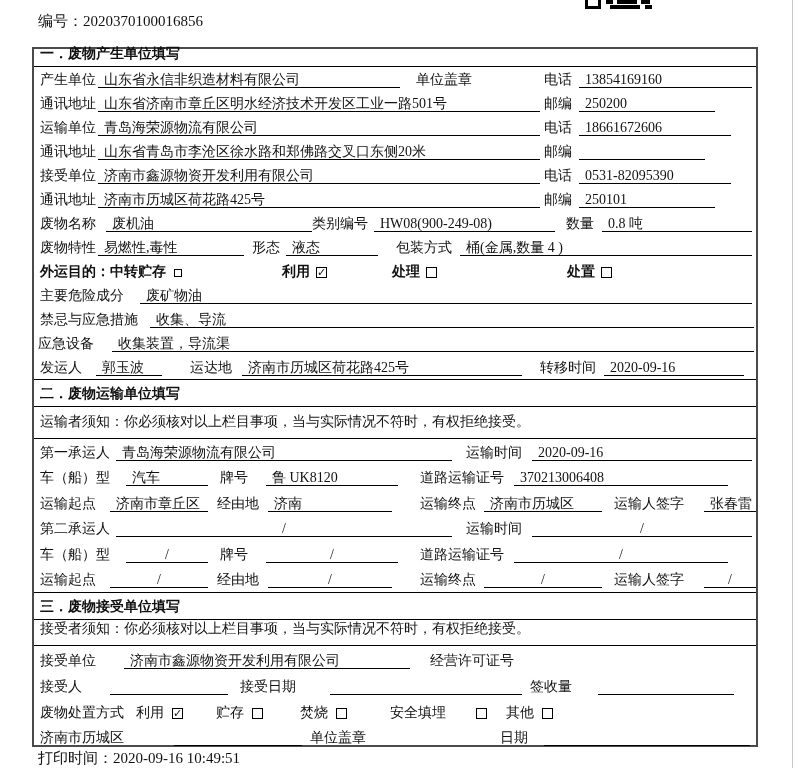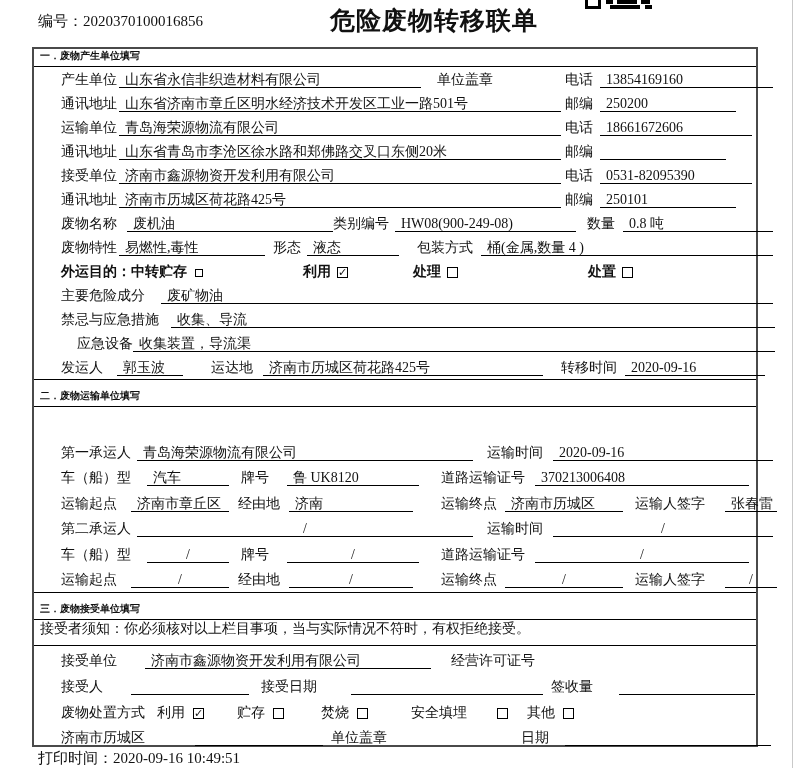--- a/index.html
+++ b/index.html
@@ -6,45 +6,44 @@
   .page{
     position:relative;width:796px;height:768px;background:#ffffff;
     font-family:"Liberation Serif","DejaVu Serif",serif;color:#111;overflow:hidden;
   }
   .page-edge{position:absolute;top:0;right:3px;width:1px;height:768px;background:#c9c9c9;}
   .serial{position:absolute;left:38px;top:12px;font-size:15px;white-space:nowrap;}
   .title{position:absolute;left:330px;top:4px;font-size:25px;font-weight:bold;letter-spacing:1px;white-space:nowrap;}
   .qr{position:absolute;left:585px;top:0;width:72px;height:10px;}
   .qr div{position:absolute;background:#000;}
   .formbox{position:absolute;left:32px;top:47px;width:726px;height:700px;border:2px solid #4a4a4a;box-sizing:border-box;background:#fff;}
-  .sec-h{position:absolute;left:0;right:0;font-weight:bold;font-size:10px;border-bottom:1px solid #000;box-sizing:border-box;}
+  .sec-h{position:absolute;left:0;right:0;font-weight:bold;font-size:14px;border-bottom:1px solid #000;box-sizing:border-box;}
   .sec-h span{position:absolute;left:6px;bottom:3px;white-space:nowrap;}
   .sec-h.bt{border-top:1px solid #000;}
   .notice{position:absolute;left:0;right:0;font-size:14px;border-bottom:1px solid #000;box-sizing:border-box;}
   .notice span{position:absolute;left:6px;bottom:7px;white-space:nowrap;}
-  .frow{position:absolute;left:0;right:0;height:24px;font-size:14px;margin-left:21px;}
+  .frow{position:absolute;left:0;right:0;height:24px;font-size:14px;}
   .lbl{position:absolute;bottom:3px;height:17px;line-height:17px;white-space:nowrap;}
   .u{position:absolute;bottom:3px;height:17px;line-height:17px;border-bottom:1px solid #000;box-sizing:border-box;padding-left:6px;white-space:nowrap;}
   .u.sl{padding-left:0;text-align:center;}
   .cb{position:absolute;bottom:5px;width:11px;height:11px;border:1px solid #000;box-sizing:border-box;
       font-size:11px;line-height:9px;text-align:center;font-family:"DejaVu Sans",sans-serif;}
   .cb.sm{width:8px;height:8px;bottom:6px;}
   .footer{position:absolute;left:38px;top:749px;font-size:15px;white-space:nowrap;}
 </style>
 </head>
 <body>
 
 <div class="page">
   <div class="page-edge"></div>
 
   <div class="serial">
     <span>编号：</span><span>2020370100016856</span>
   </div>
 
-  <div class="title">危险废物转移联单</div>
 
   <div class="qr">
     <div style="left:0;top:0;width:16px;height:9px;background:none;border:3px solid #000;border-top:none;box-sizing:border-box;"></div>
     <div style="left:21px;top:0;width:7px;height:4px;"></div>
     <div style="left:32px;top:0;width:20px;height:4px;"></div>
     <div style="left:56px;top:0;width:9px;height:4px;"></div>
     <div style="left:25px;top:5px;width:30px;height:4px;"></div>
     <div style="left:60px;top:5px;width:7px;height:4px;"></div>
   </div>
 
@@ -131,35 +130,38 @@
       <span class="lbl" style="left:6px;">主要危险成分</span>
       <span class="u" style="left:106px;width:612px;">废矿物油</span>
     </div>
 
     <div class="frow" style="top:258px;">
       <span class="lbl" style="left:6px;">禁忌与应急措施</span>
       <span class="u" style="left:116px;width:604px;">收集、导流</span>
     </div>
 
     <div class="frow" style="top:282px;">
-      <span class="lbl" style="left:22px;">应急设备</span>
+      <span class="lbl" style="left:4px;">应急设备</span>
       <span class="u" style="left:78px;width:642px;">收集装置，导流渠</span>
     </div>
 
     <div class="frow" style="top:306px;">
       <span class="lbl" style="left:6px;">发运人</span>
       <span class="u" style="left:62px;width:66px;">郭玉波</span>
       <span class="lbl" style="left:156px;">运达地</span>
       <span class="u" style="left:208px;width:280px;">济南市历城区荷花路425号</span>
       <span class="lbl" style="left:506px;">转移时间</span>
       <span class="u" style="left:570px;width:140px;">2020-09-16</span>
     </div>
 
     <div class="sec-h bt" style="top:330px;height:28px;">
       <span>二．废物运输单位填写</span>
+    </div>
+    <div class="notice" style="top:358px;height:32px;">
+      <span>运输者须知：你必须核对以上栏目事项，当与实际情况不符时，有权拒绝接受。</span>
     </div>
 
     <div class="frow" style="top:390px;height:25px;">
       <span class="lbl" style="left:6px;">第一承运人</span>
       <span class="u" style="left:82px;width:336px;">青岛海荣源物流有限公司</span>
       <span class="lbl" style="left:432px;">运输时间</span>
       <span class="u" style="left:498px;width:220px;">2020-09-16</span>
     </div>
 
     <div class="frow" style="top:415px;height:25px;">

